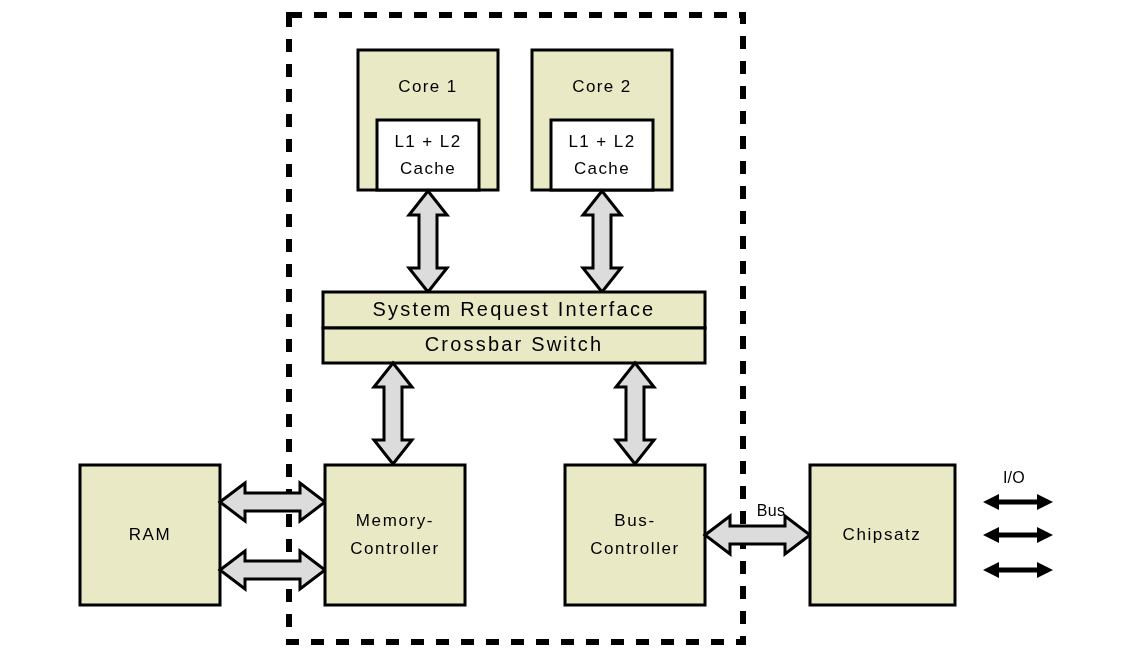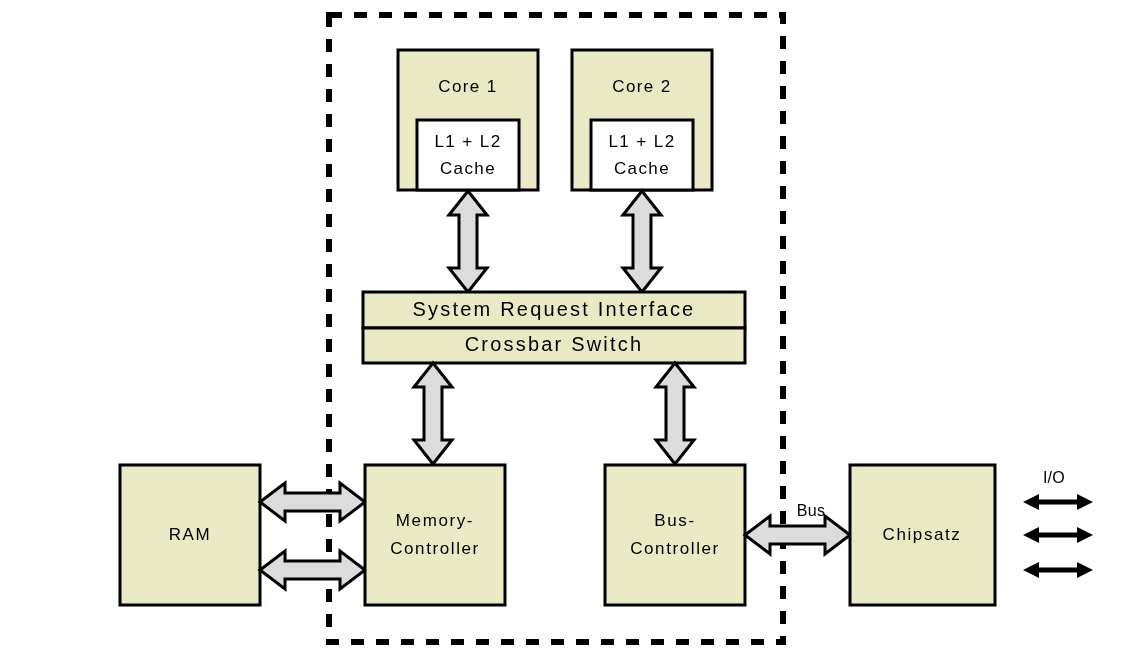--- a/index.html
+++ b/index.html
@@ -10,21 +10,20 @@
   body {
     width: 1126px;
     height: 668px;
     font-family: "Liberation Sans", sans-serif;
     overflow: hidden;
   }
   #diagram-root {
     position: relative;
     width: 906px;
     height: 668px;
-    margin-left: 40px;
   }
   svg#cpu-diagram {
     display: block;
     width: 1126px;
     height: 668px;
   }
   .box-fill {
     fill: #e9e9c6;
     stroke: #000000;
     stroke-width: 3;

